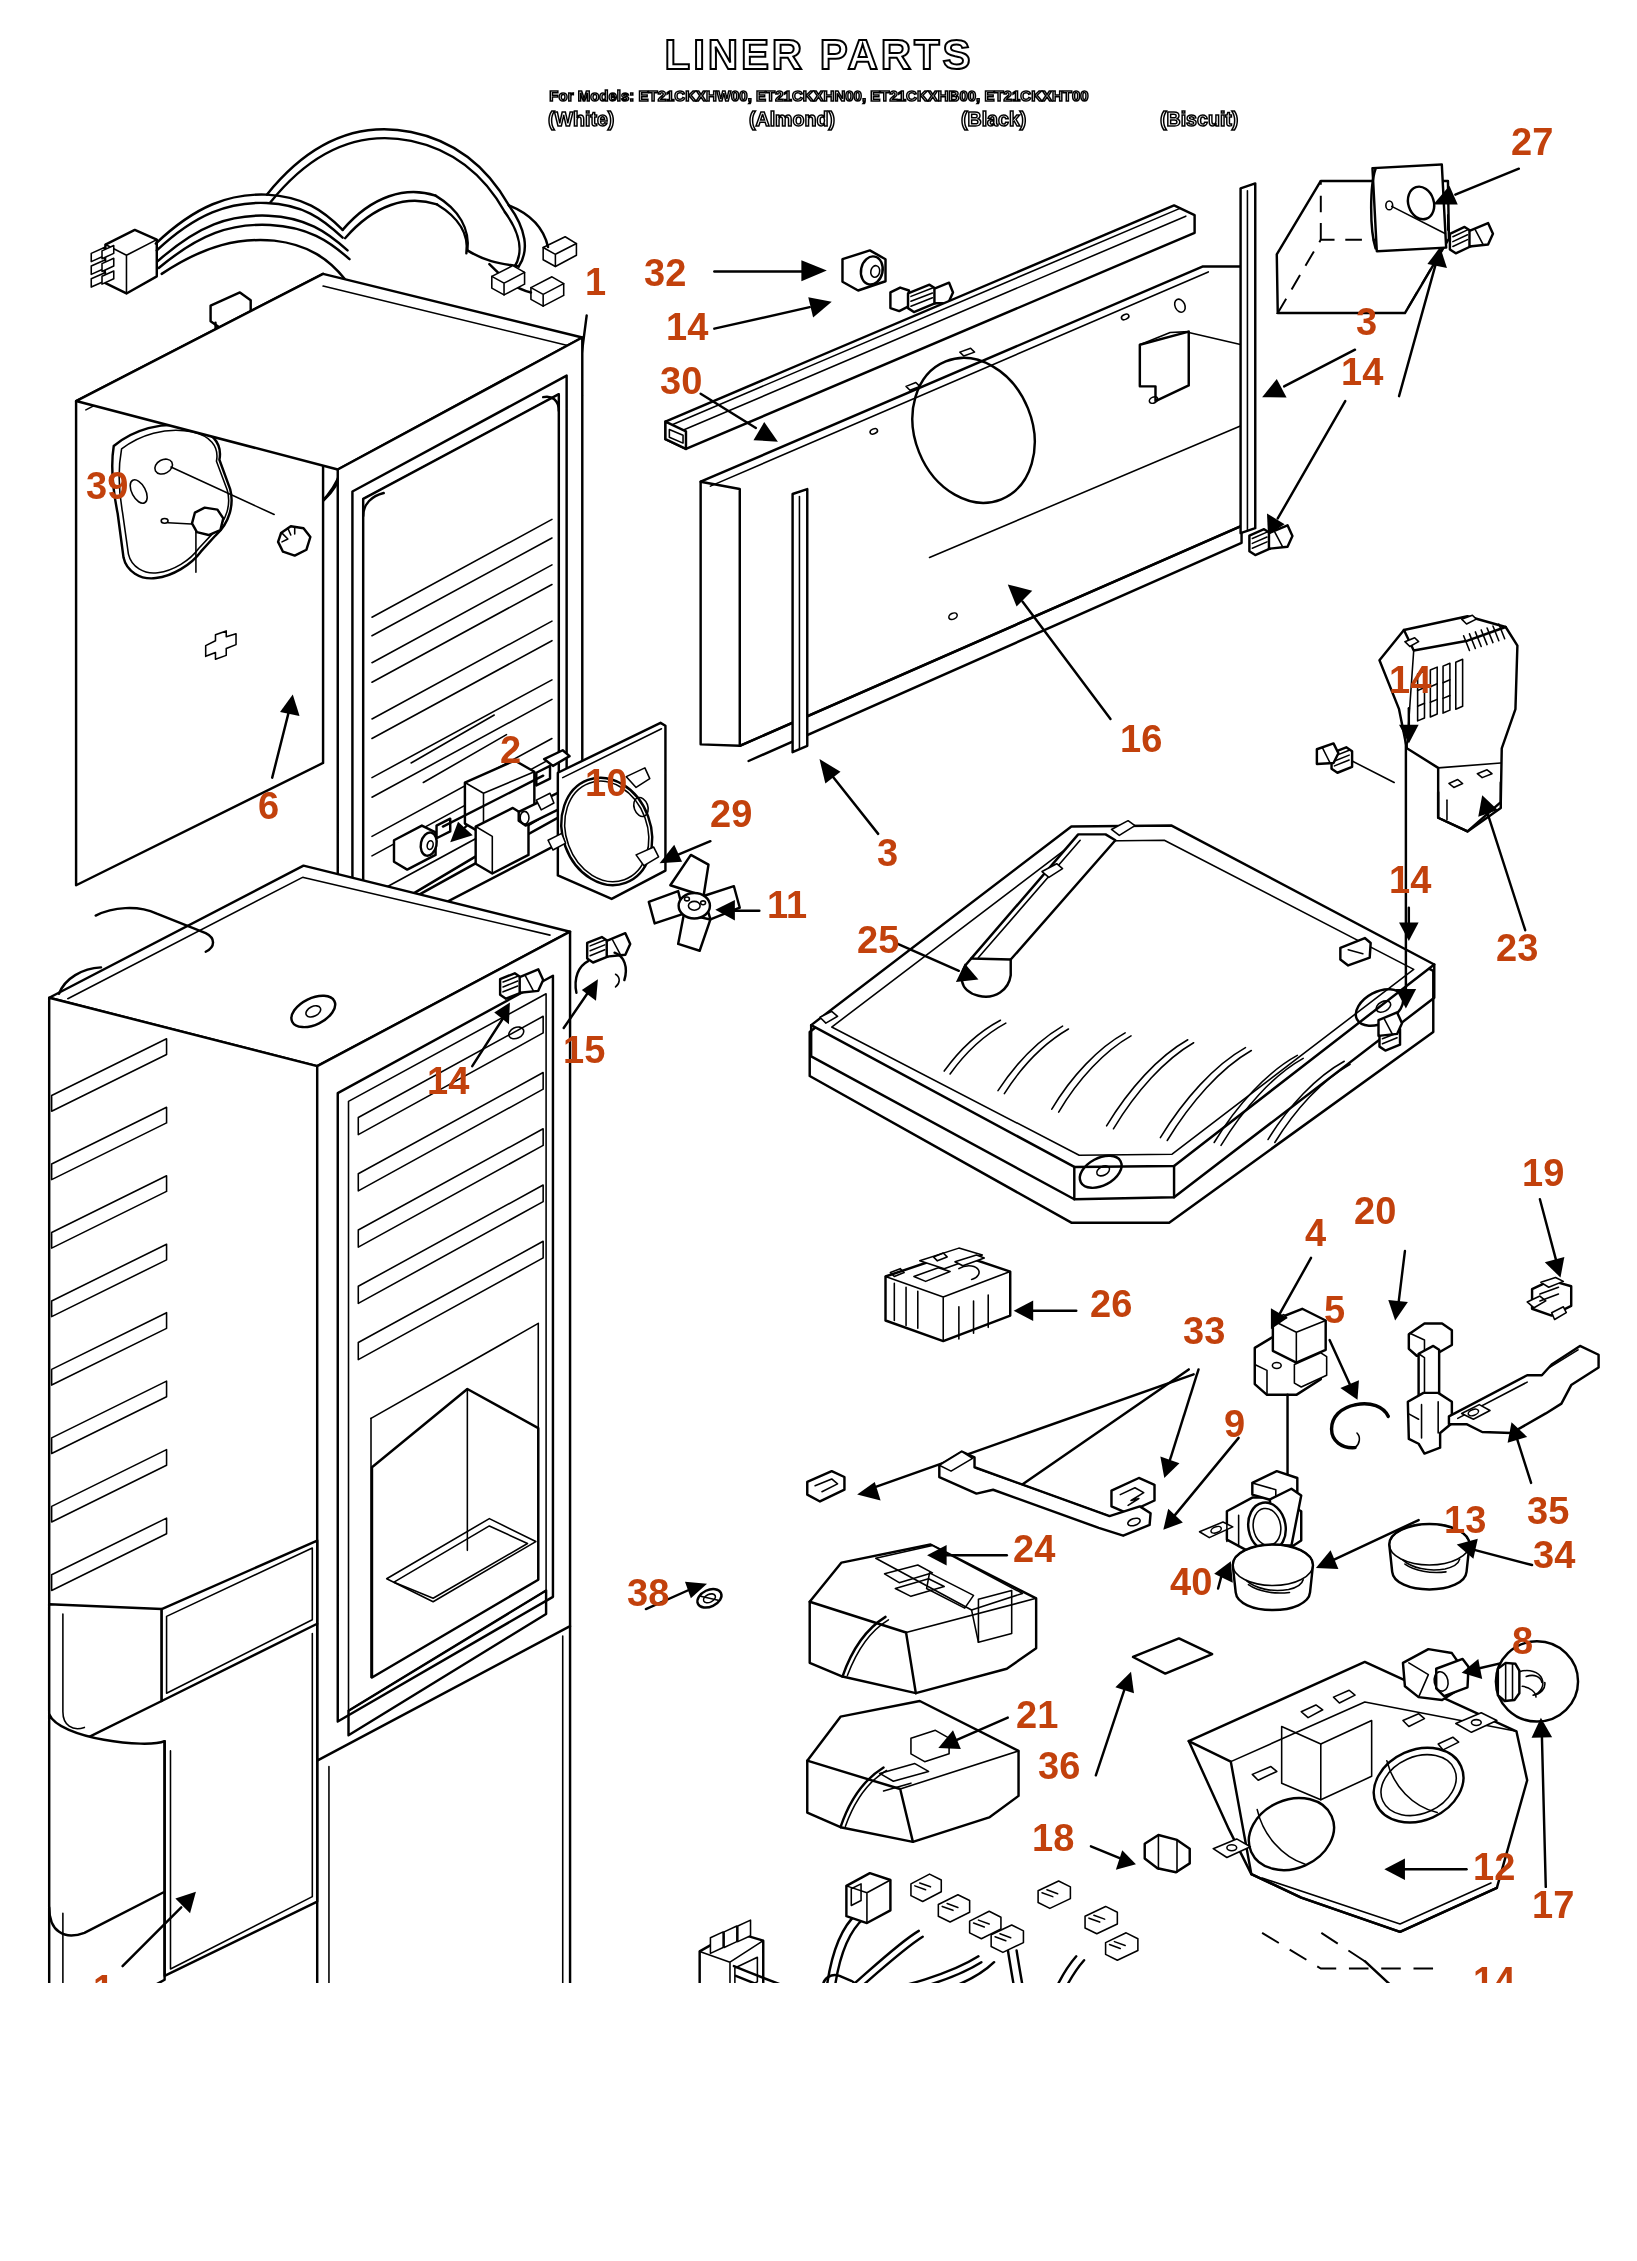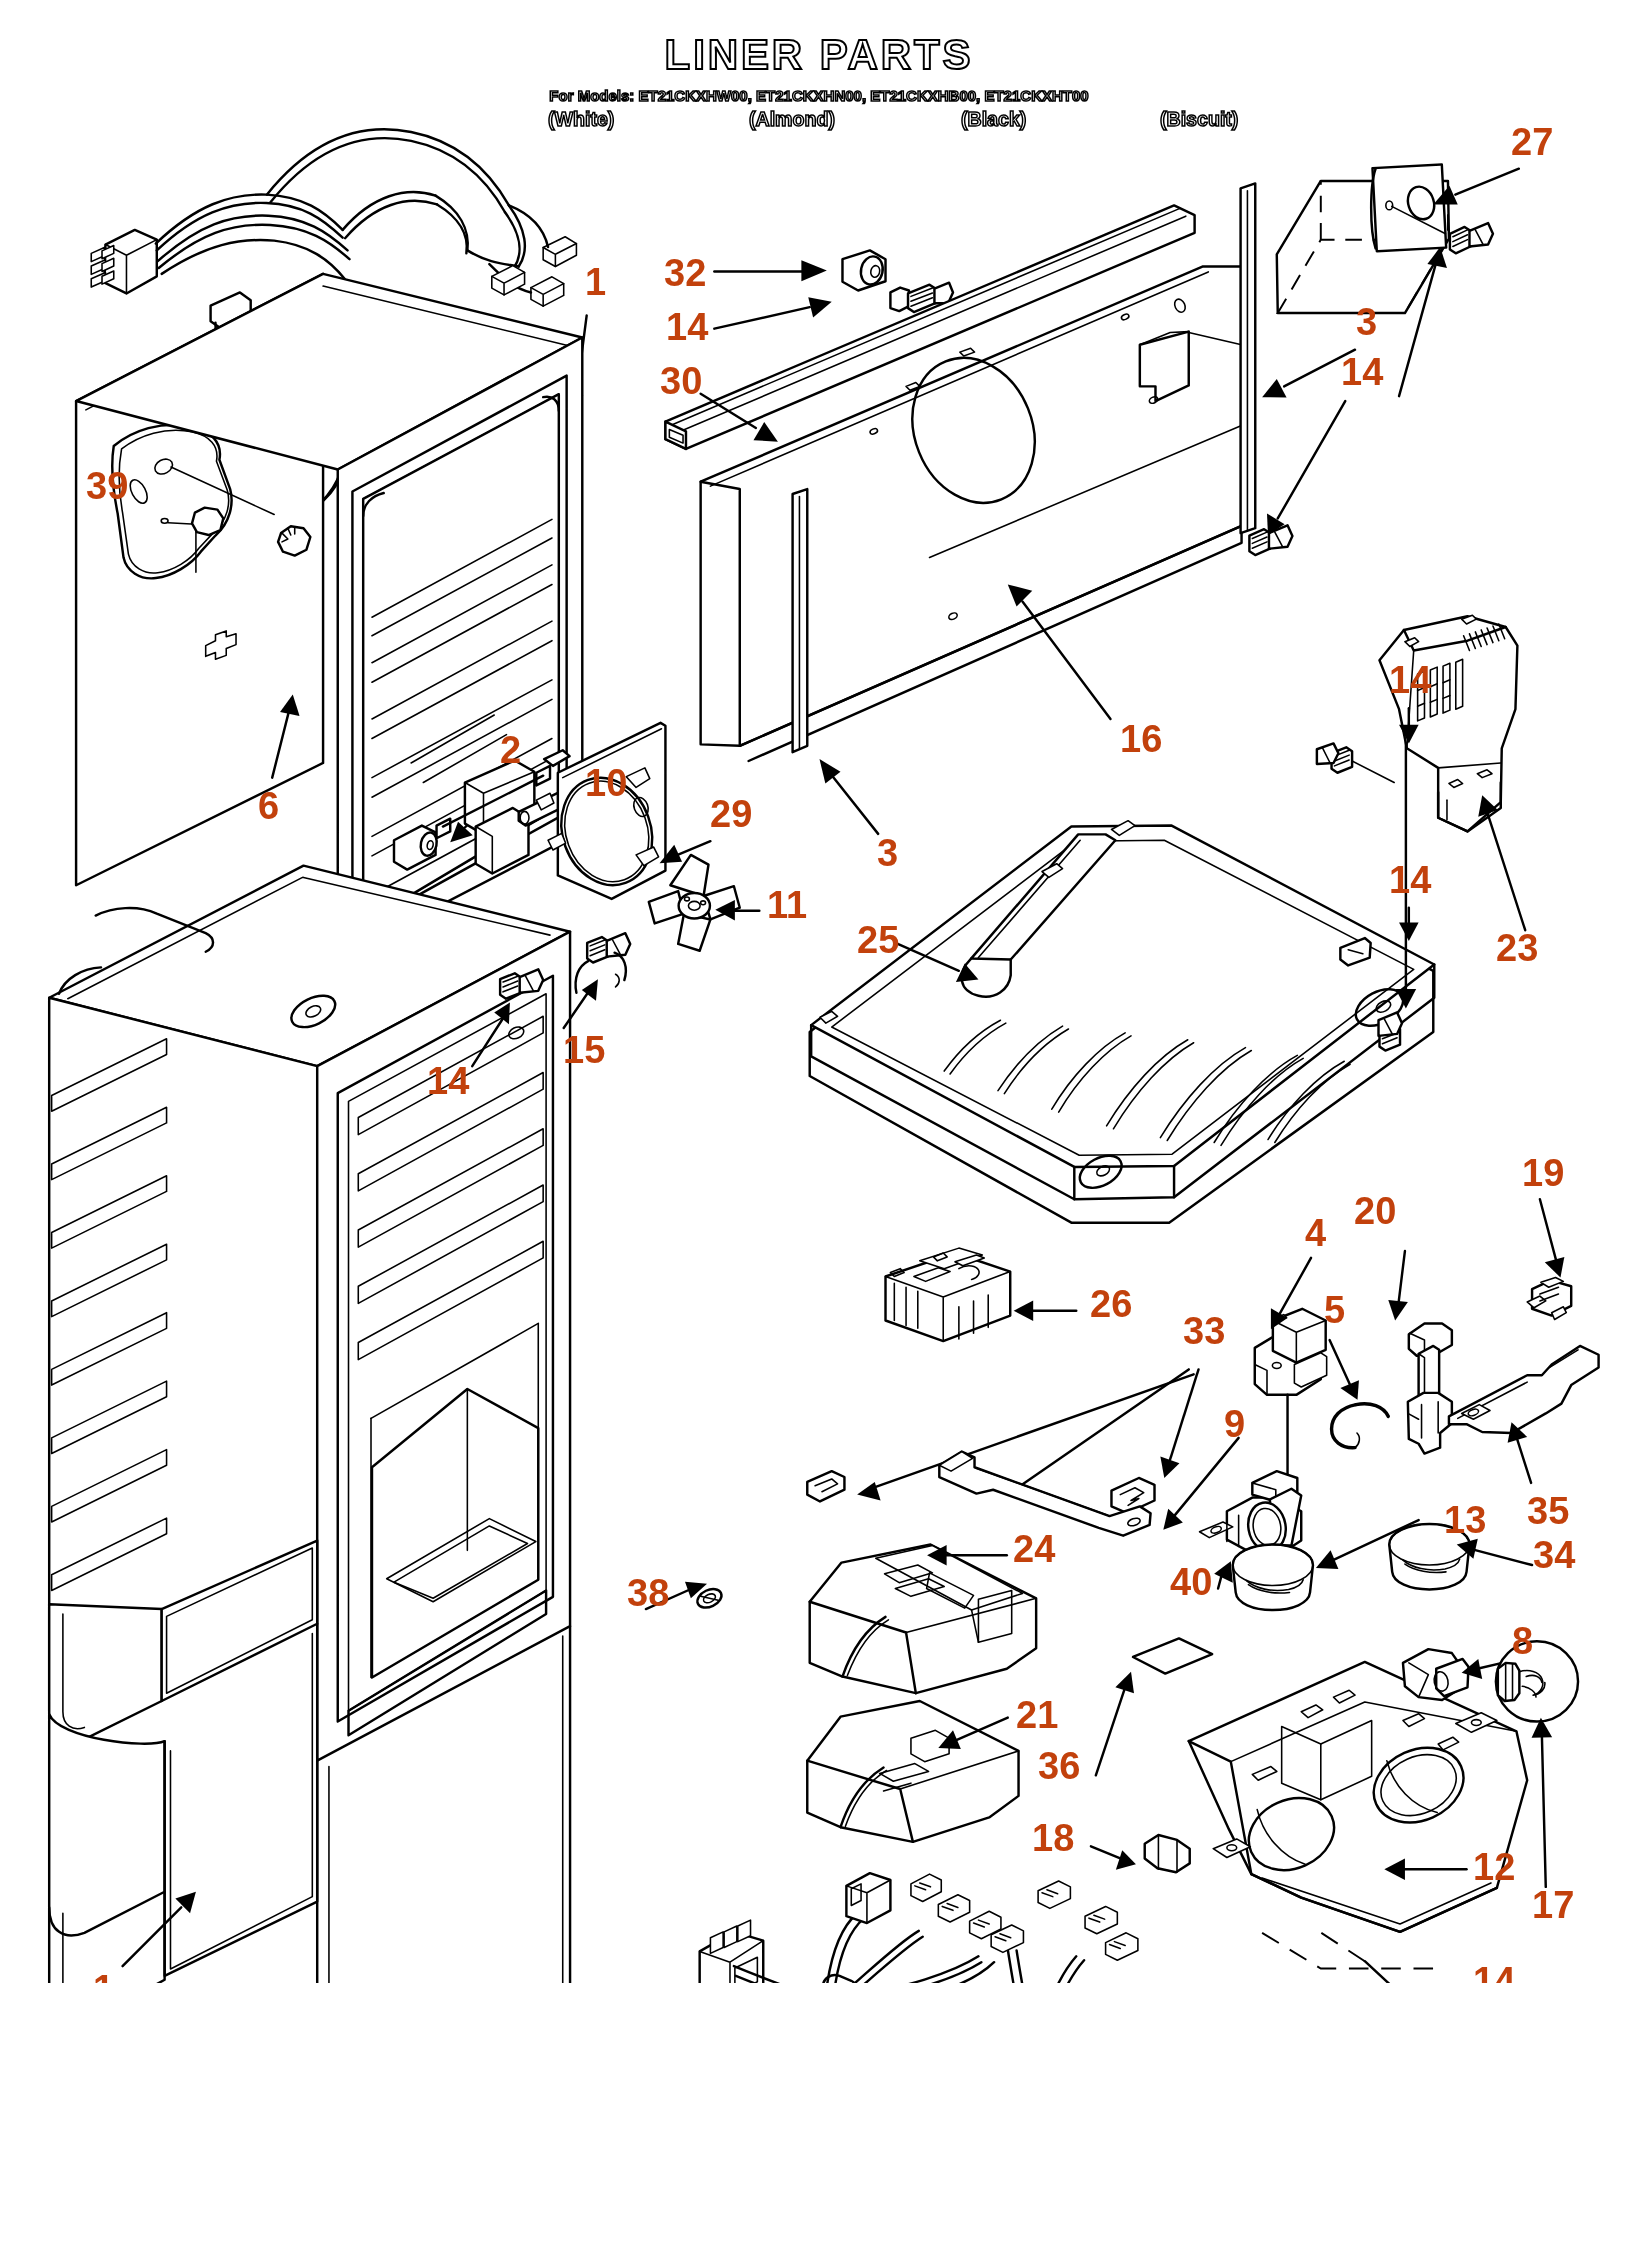--- a/index.html
+++ b/index.html
@@ -856,21 +856,21 @@
       <polygon class="arrow" points="2872,4278 2885,4236 2914,4264"></polygon>
       <path class="leader" d="M2844 4222 L2844 4060 L2790 4010"></path>
       <path class="dashf" d="M2790 4010 L2690 3945"></path>
     </g>
 
   </svg>
   </div>
 
   <div>
     <span class="callout" style="left:585px;top:263px;">1</span>
-    <span class="callout" style="left:664px;top:254px;">32</span>
+    <span class="callout" style="left:644px;top:254px;">32</span>
     <span class="callout" style="left:666px;top:308px;">14</span>
     <span class="callout" style="left:660px;top:362px;">30</span>
     <span class="callout" style="left:1511px;top:123px;">27</span>
     <span class="callout" style="left:1356px;top:303px;">3</span>
     <span class="callout" style="left:1341px;top:353px;">14</span>
     <span class="callout" style="left:86px;top:467px;">39</span>
     <span class="callout" style="left:258px;top:787px;">6</span>
     <span class="callout" style="left:500px;top:731px;">2</span>
     <span class="callout" style="left:585px;top:764px;">10</span>
     <span class="callout" style="left:710px;top:795px;">29</span>

